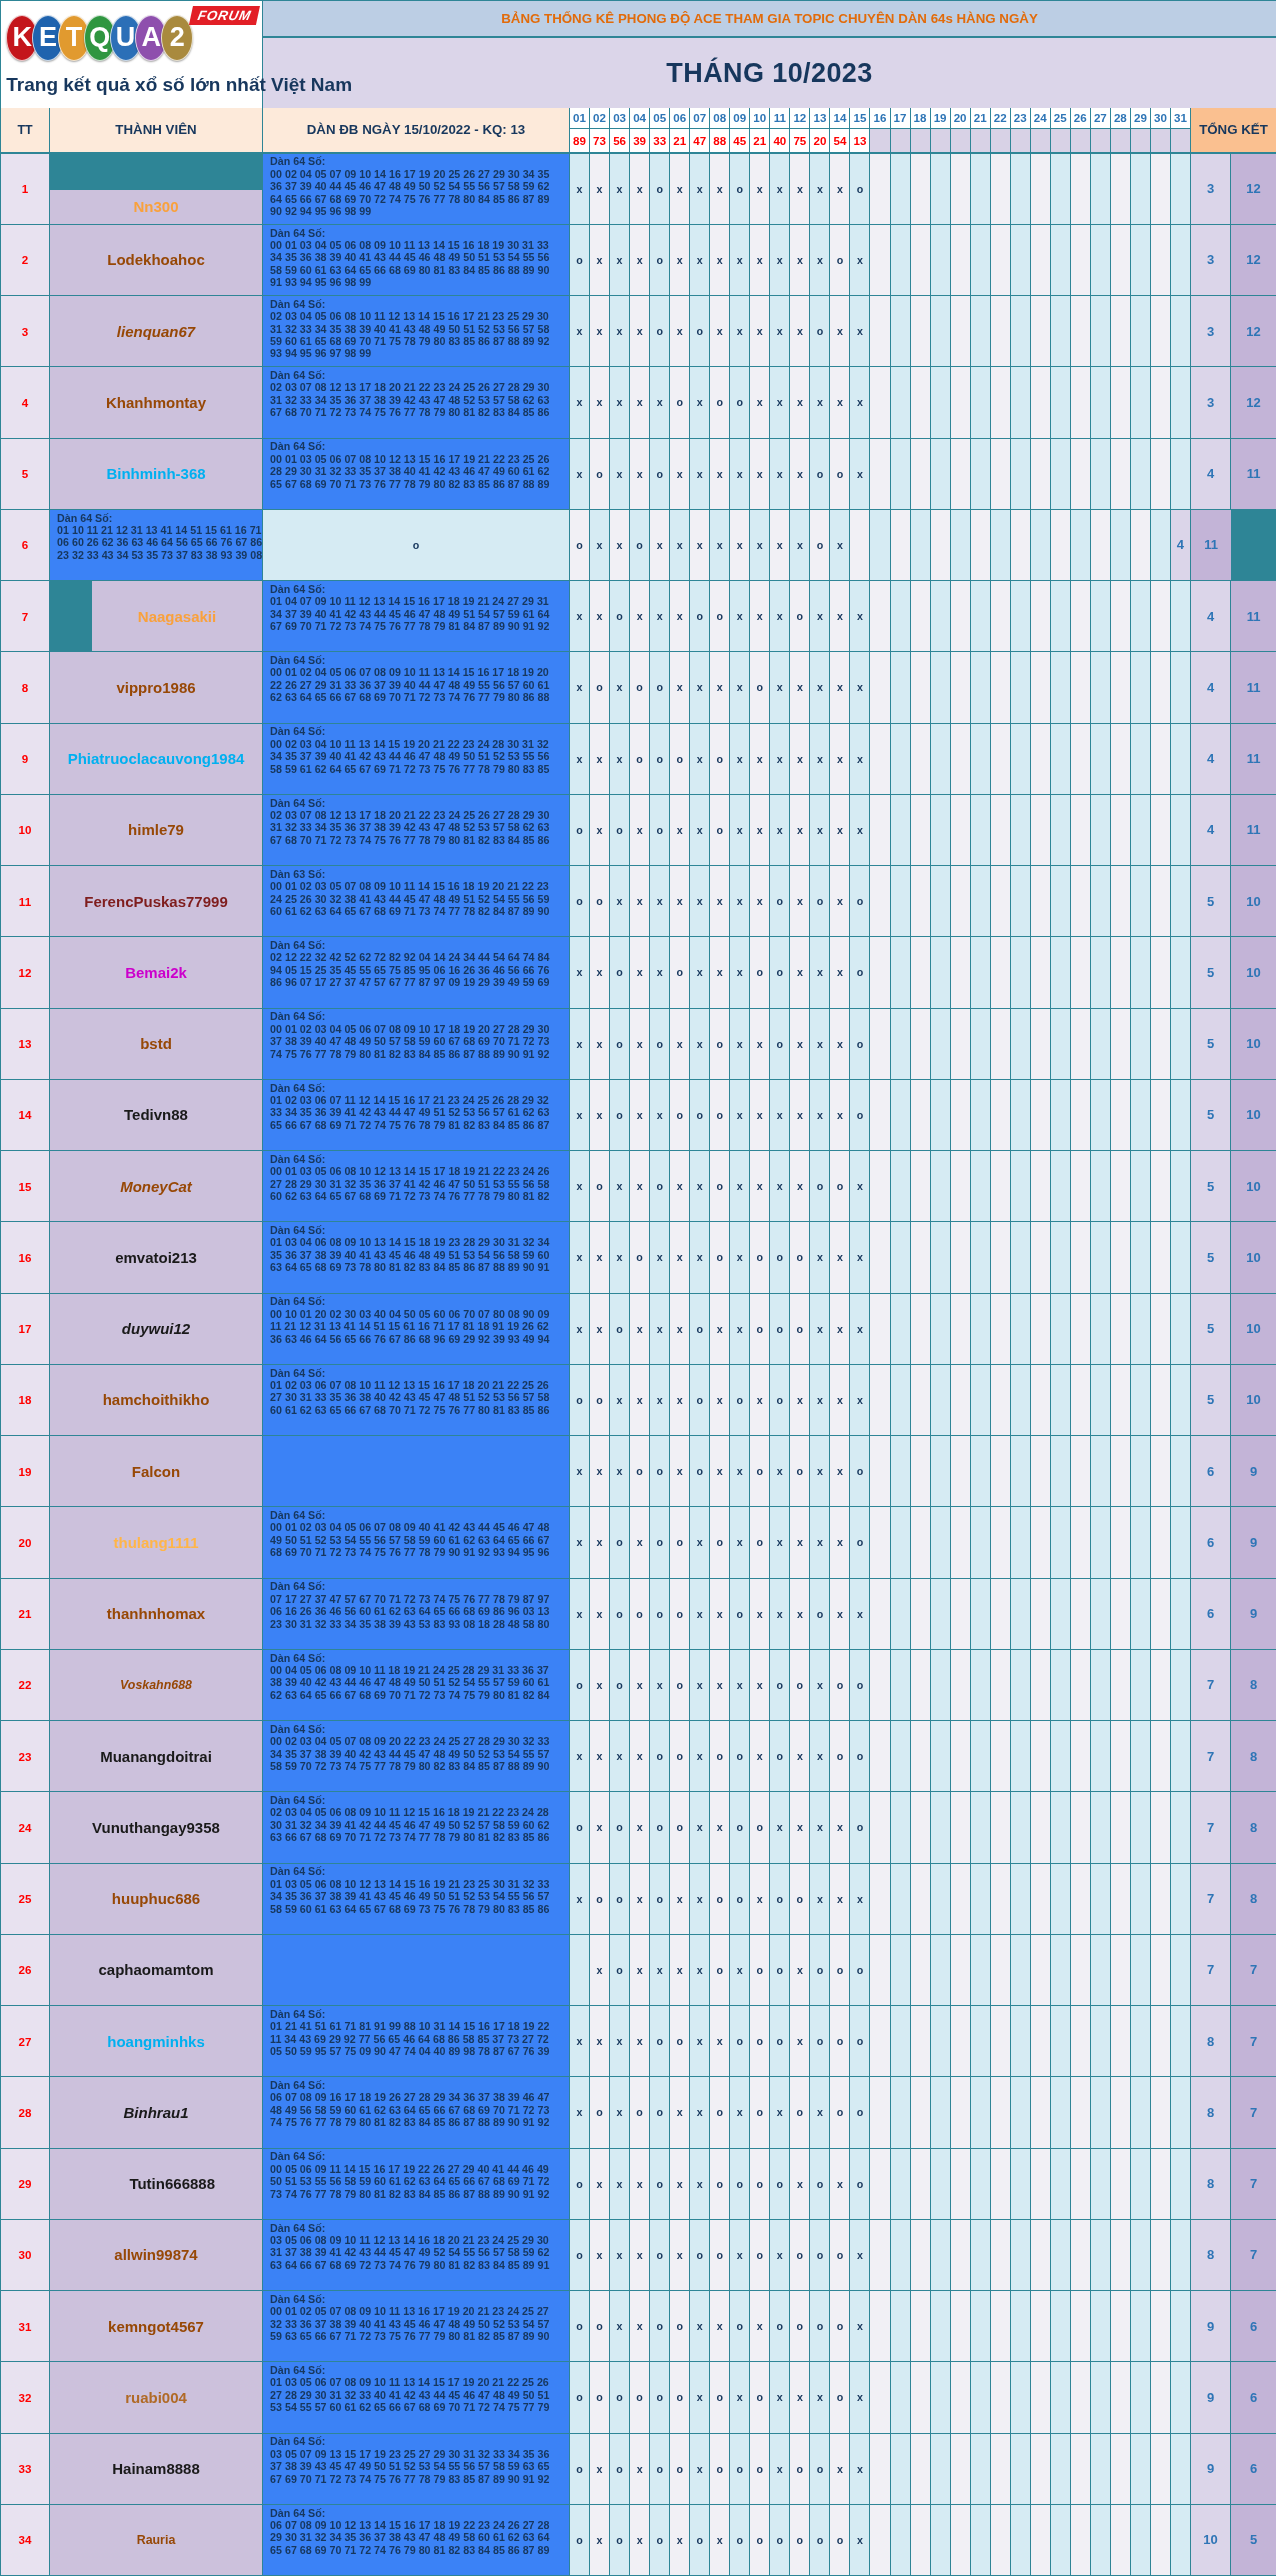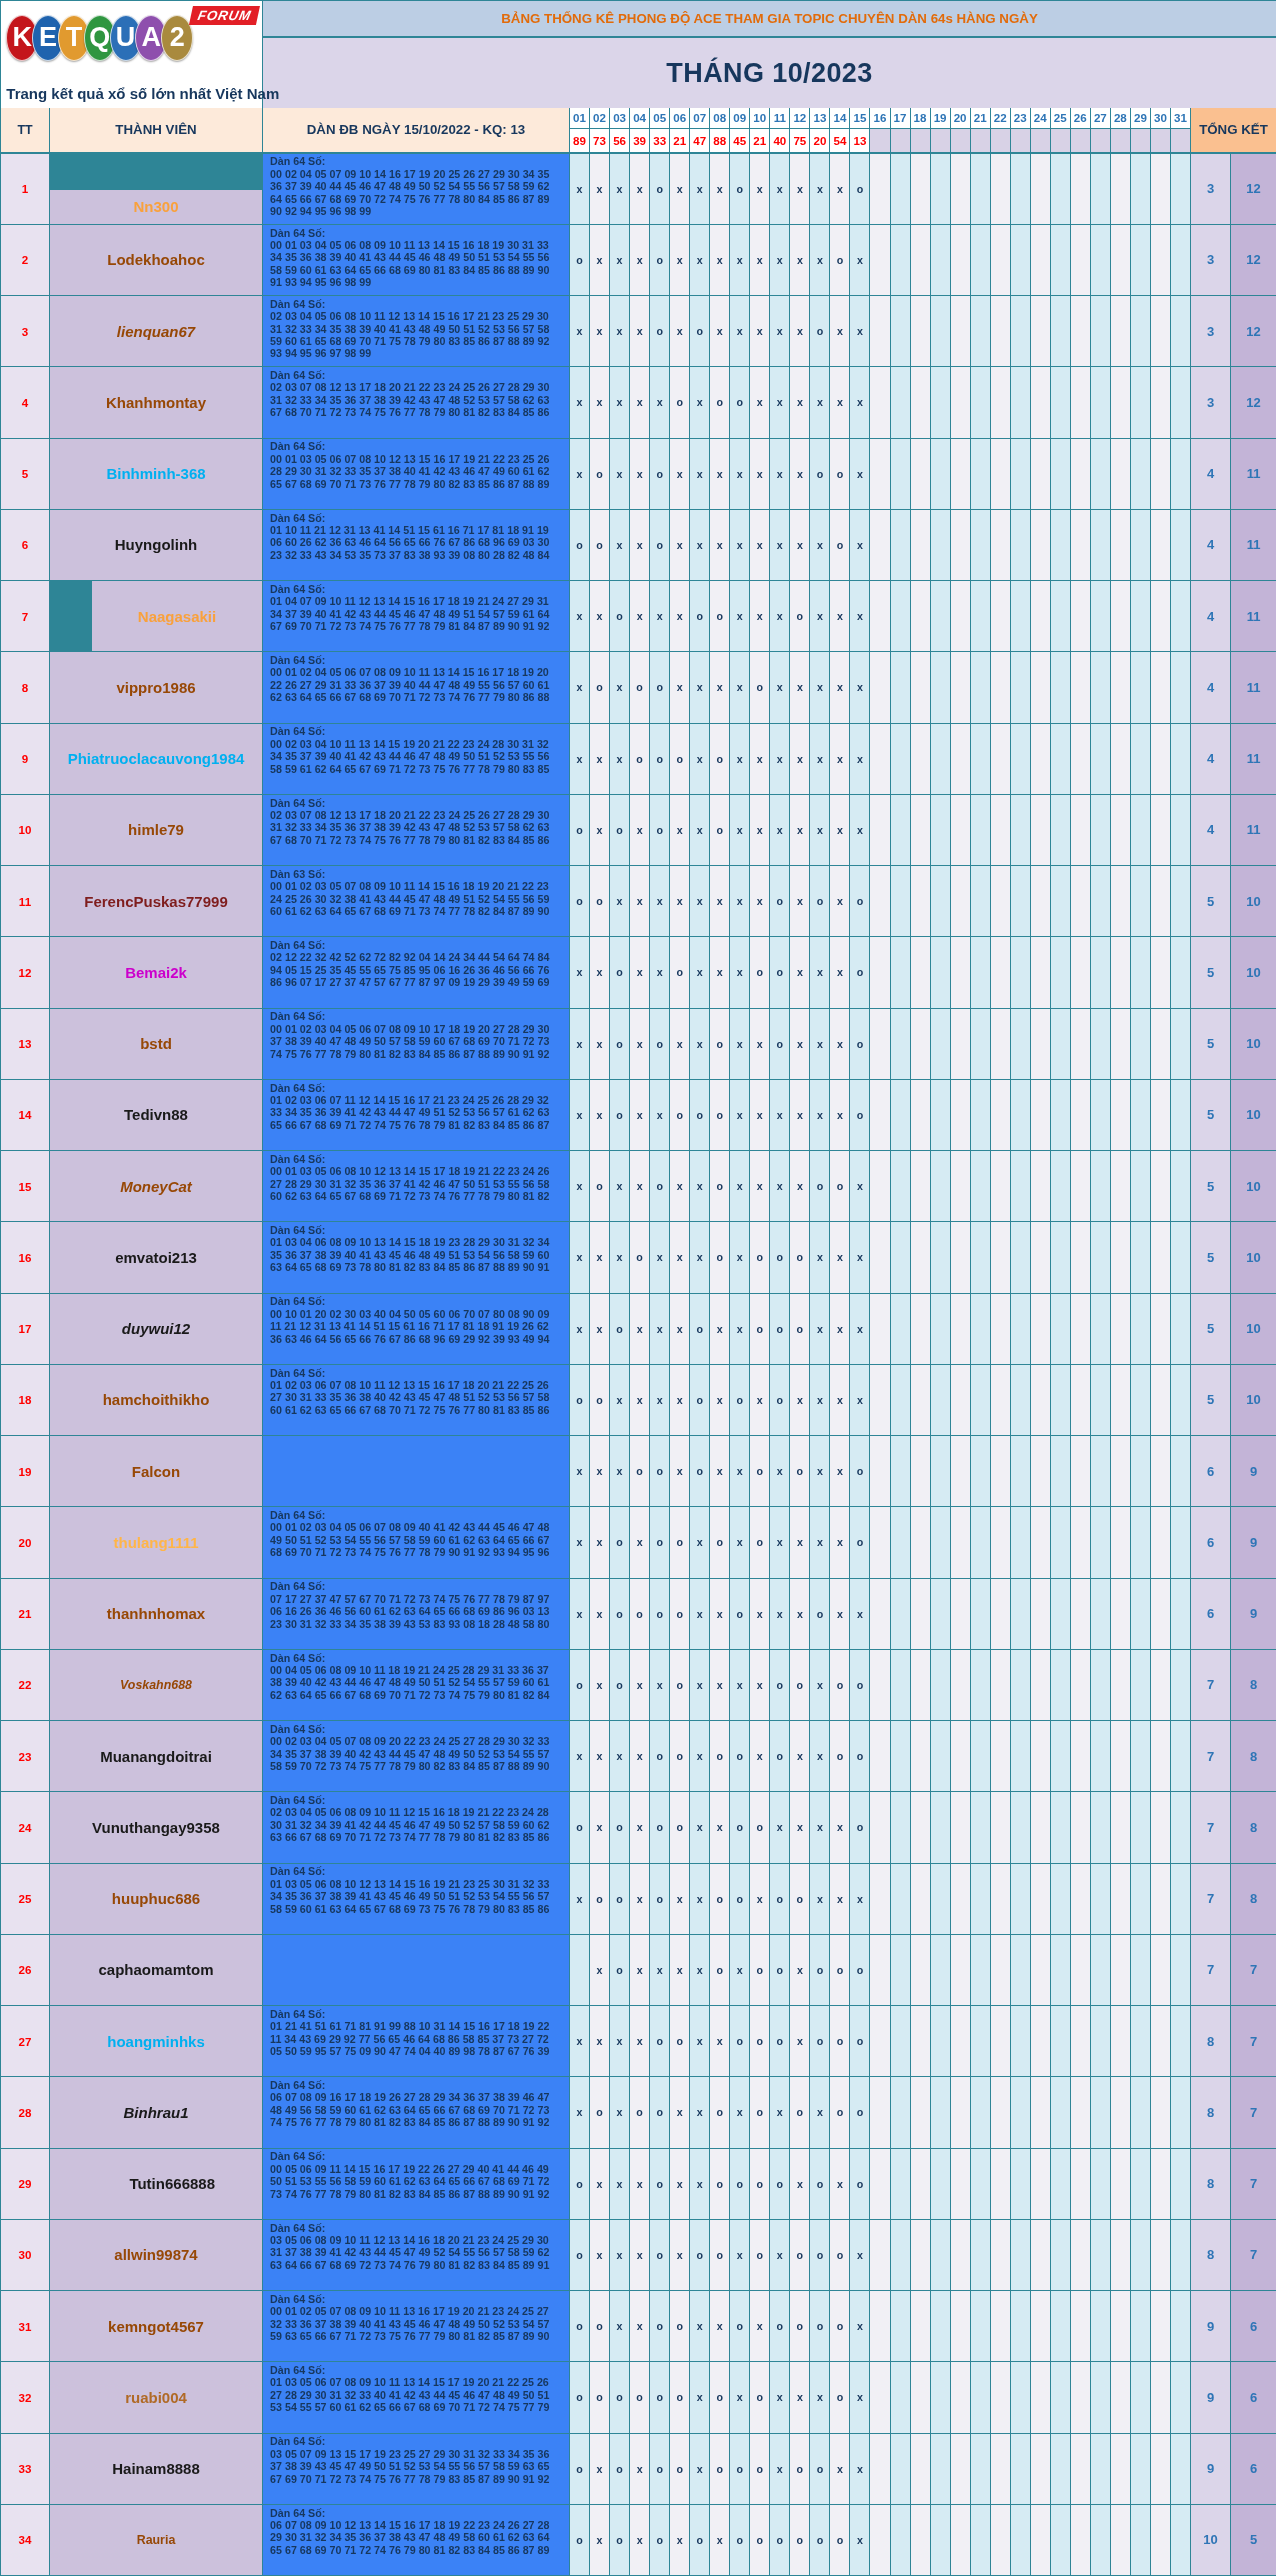--- a/index.html
+++ b/index.html
@@ -6,21 +6,21 @@
   *{box-sizing:border-box;}
   body{font-family:"Liberation Sans","DejaVu Sans",sans-serif;}
   #page{width:1277px;height:2576px;background:#2E8596;border:1.8px solid #2E8596;overflow:hidden;display:flex;flex-direction:column;}
 
   
   #topband{display:flex;height:107px;flex:0 0 auto;}
   #logobox{width:262px;flex:0 0 auto;background:#ffffff;border-right:1.8px solid #2E8596;position:relative;padding:3.6px 5.3px;}
   #brand{display:flex;align-items:center;height:66px;}
   .blet{display:inline-flex;align-items:center;justify-content:center;width:32px;height:46px;border-radius:50%;color:#fff;font-weight:bold;font-size:27px;margin-right:-6.2px;border:1.8px solid rgba(255,255,255,.75);box-shadow:0 0.9px 1.8px rgba(0,0,0,.35);}
   #forumbadge{position:absolute;top:5.3px;right:3.6px;background:#E21F26;color:#fff;font-style:italic;font-weight:bold;font-size:13.3px;padding:1.8px 7.1px;transform:skewX(-12deg);letter-spacing:0.9px;}
-  #tagline{color:#17375D;font-weight:bold;font-size:15px;white-space:nowrap;margin-top:14px;}
+  #tagline{color:#17375D;font-weight:bold;font-size:19px;white-space:nowrap;margin-top:3px;}
   #topright{flex:1 1 auto;display:flex;flex-direction:column;}
   #bluebar{height:37px;background:#BCCEE4;border-bottom:2.7px solid #2E8596;display:flex;align-items:center;justify-content:center;}
   #bluebar .t{color:#E26B0A;font-weight:bold;font-size:13.3px;}
   #monthband{flex:1;background:#DBD5E9;display:flex;align-items:center;justify-content:center;}
   #monthband .t{color:#17375D;font-weight:bold;font-size:27px;letter-spacing:0.4px;}
 
   
   .tgrid{display:grid;grid-template-columns:49px 213px 307px repeat(31,1fr) 40px 45px;width:100%;}
 
   
@@ -353,21 +353,20 @@
         <div class="cell c-mark mk-even"></div>
         <div class="cell c-mark mk-odd"></div>
         <div class="cell c-mark mk-even"></div>
         <div class="cell c-mark mk-odd"></div>
         <div class="cell c-mark mk-even"></div>
         <div class="cell c-t1">4</div>
         <div class="cell c-t2">11</div>
       </div>
       <div class="trow tgrid">
         <div class="cell c-tt">6</div>
-        <div class="cell c-name" style="color: rgb(26, 26, 26);">Huyngolinh</div>
         <div class="cell c-num">
           <div class="nums">Dàn 64 Số:</div>
           <div class="nums">01 10 11 21 12 31 13 41 14 51 15 61 16 71 17 81 18 91 19 06 60 26 62 36 63 46 64 56 65 66 76 67 86 68 96 69 03 30 23 32 33 43 34 53 35 73 37 83 38 93 39 08 80 28 82 48 84</div>
         </div>
         <div class="cell c-mark mk-even">o</div>
         <div class="cell c-mark mk-odd">o</div>
         <div class="cell c-mark mk-even">x</div>
         <div class="cell c-mark mk-odd">x</div>
         <div class="cell c-mark mk-even">o</div>
         <div class="cell c-mark mk-odd">x</div>

